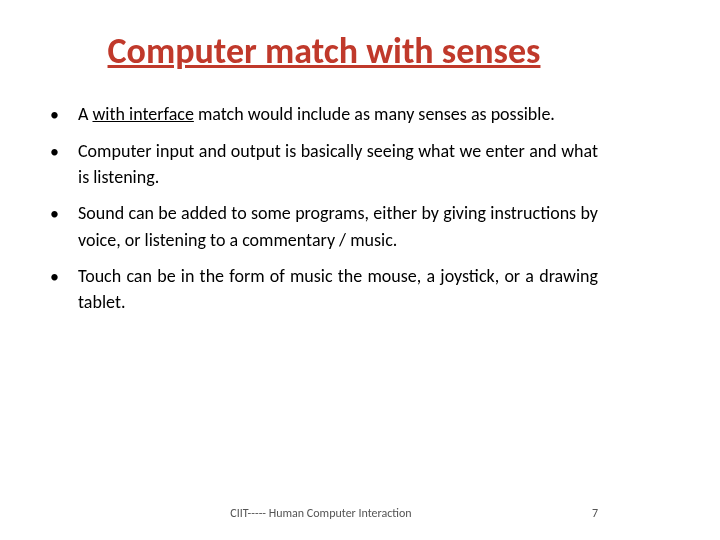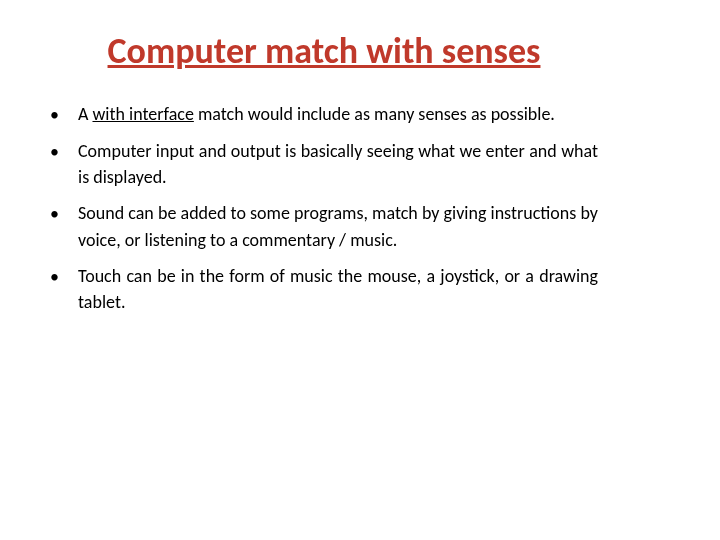--- a/index.html
+++ b/index.html
@@ -91,29 +91,34 @@
 
     <div class="bullet-item">
       <span class="bullet-dot">•</span>
       <span class="bullet-text">
         A <span class="good-interface">with interface</span> match would include as many senses as possible.
       </span>
     </div>
 
     <div class="bullet-item">
       <span class="bullet-dot">•</span>
-      <span class="bullet-text">Computer input and output is basically seeing what we enter and what is displayed.</span>
+      <span class="bullet-text">Computer input and output is basically seeing what we enter and what is listening.</span>
     </div>
 
     <div class="bullet-item">
       <span class="bullet-dot">•</span>
-      <span class="bullet-text">Sound can be added to some programs, match by giving instructions by voice, or listening to a commentary / music.</span>
+      <span class="bullet-text">Sound can be added to some programs, either by giving instructions by voice, or listening to a commentary / music.</span>
     </div>
 
     <div class="bullet-item">
       <span class="bullet-dot">•</span>
       <span class="bullet-text">Touch can be in the form of music the mouse, a joystick, or a drawing tablet.</span>
     </div>
 
   </div>
 
+  <div class="footer">
+    <span></span>
+    <span>CIIT----- Human Computer Interaction</span>
+    <span>7</span>
+  </div>
 
 </div>
 
 </body></html>

